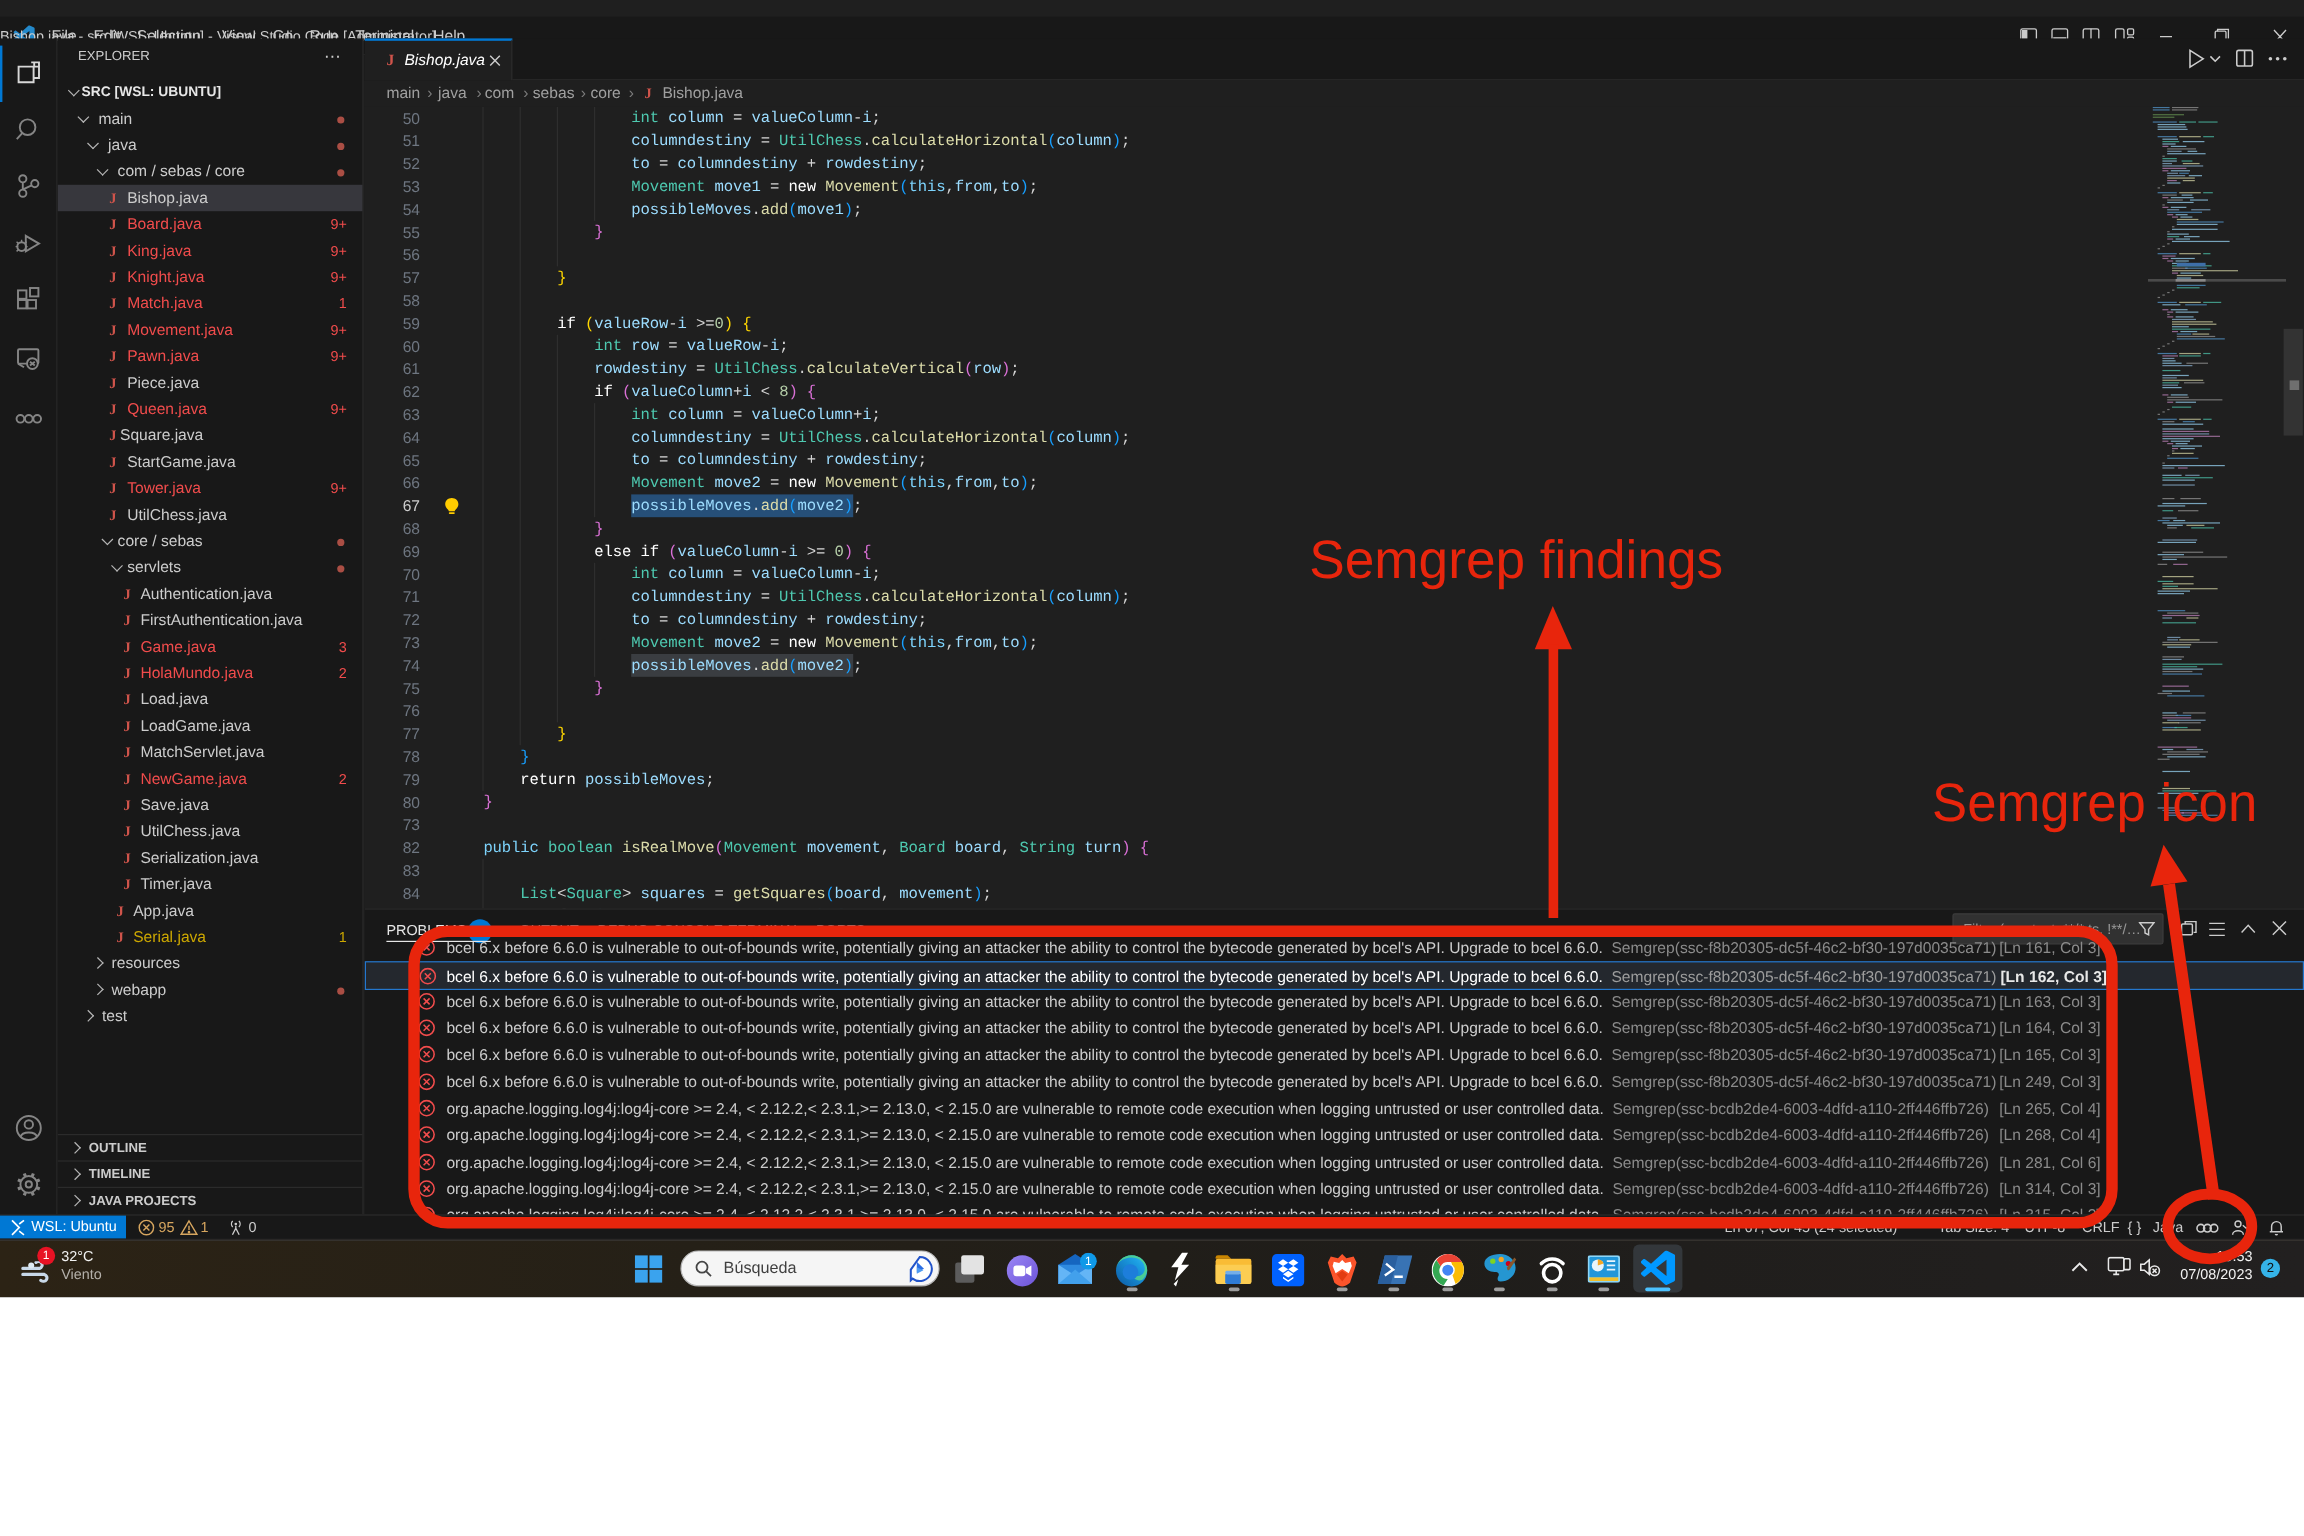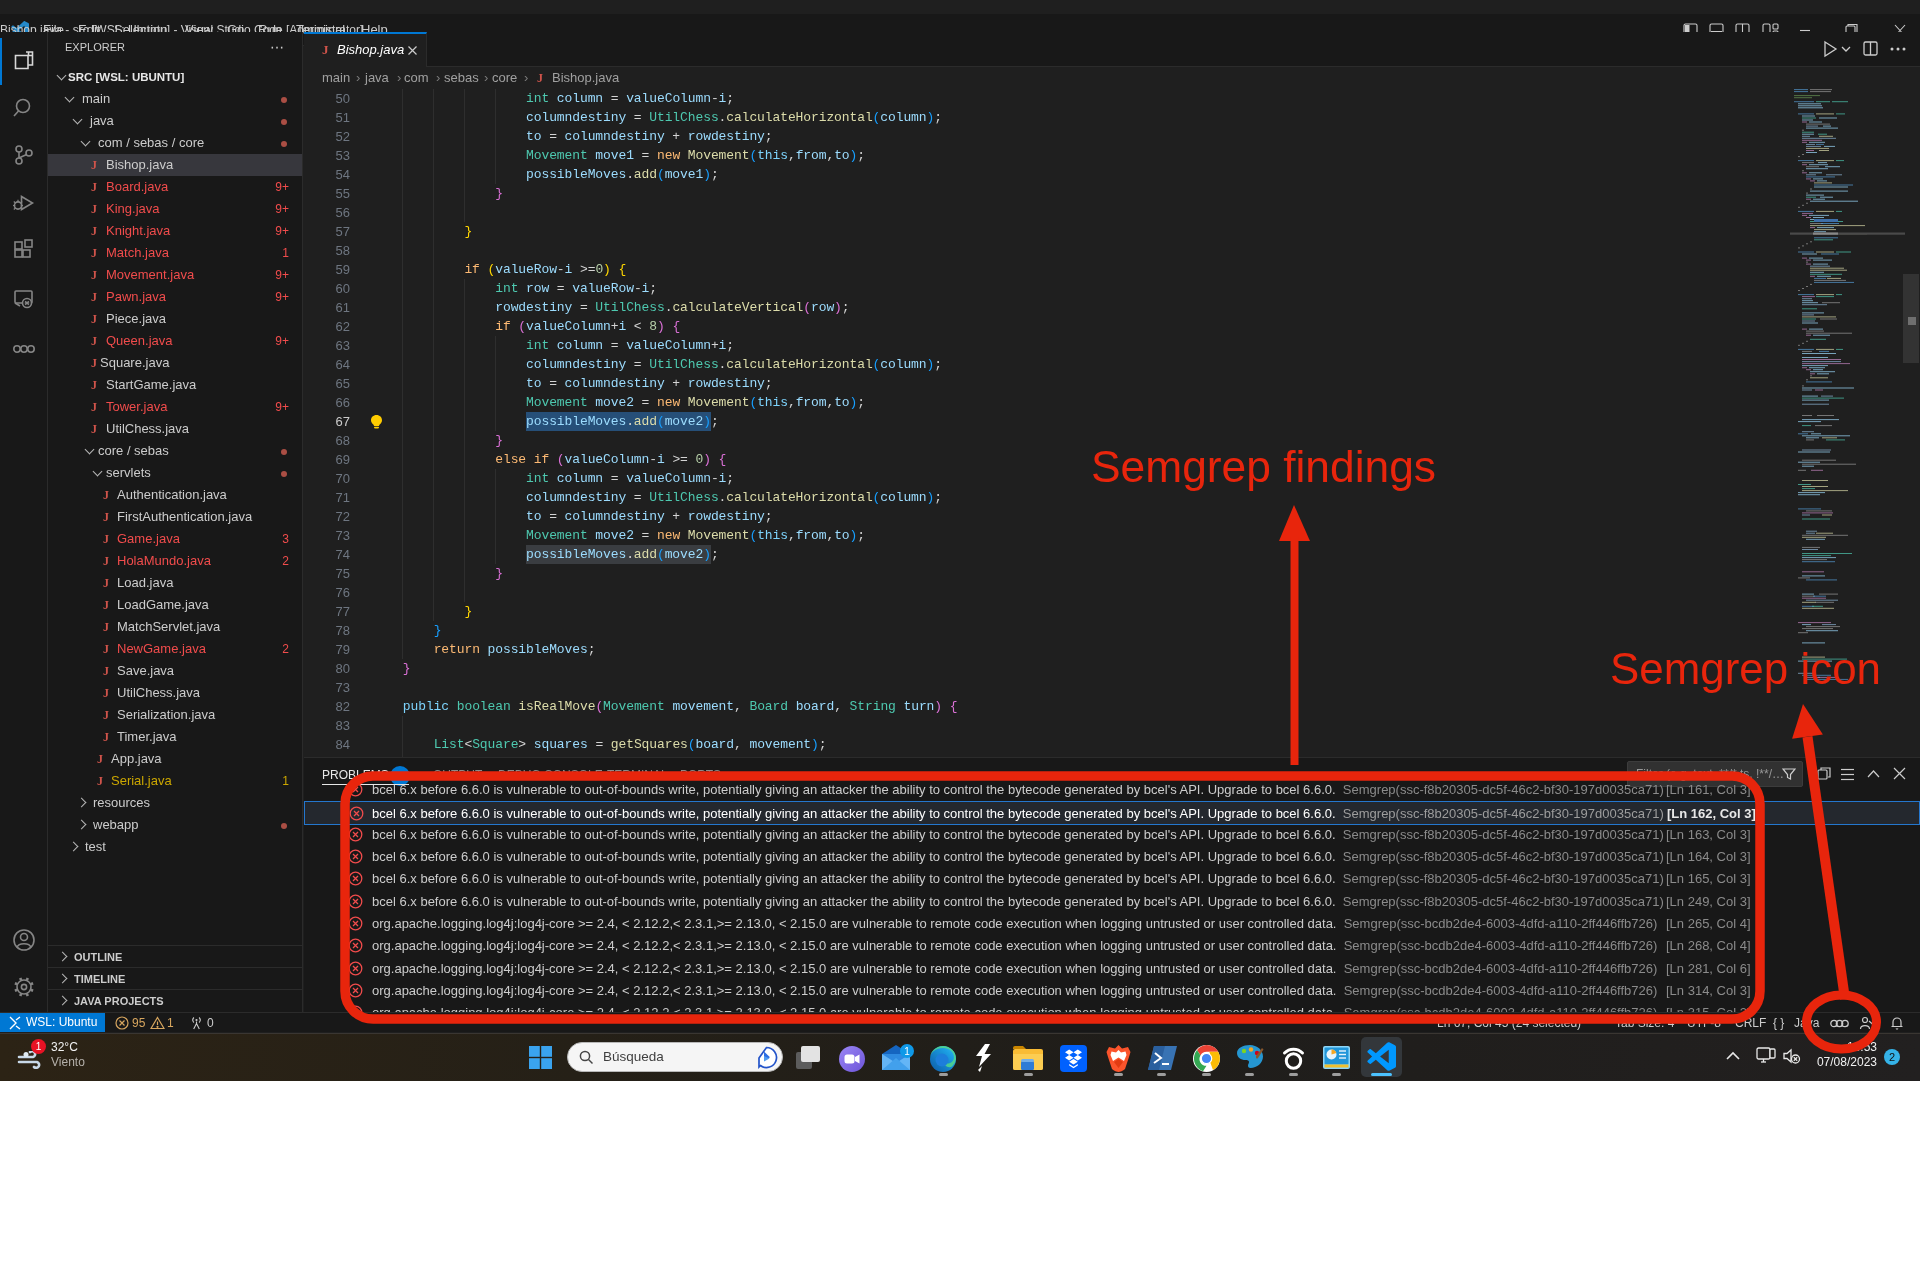--- a/index.html
+++ b/index.html
@@ -22,21 +22,21 @@
   .cd { position:absolute; top:6px; width:7px; height:7px; border-right:1.4px solid #b6b6b6; border-bottom:1.4px solid #b6b6b6; transform:rotate(45deg); }
   .cr { position:absolute; top:7px; width:7px; height:7px; border-right:1.4px solid #b6b6b6; border-bottom:1.4px solid #b6b6b6; transform:rotate(-45deg); }
   .sechdr { position:absolute; left:0; width:255px; height:22px; line-height:22px; border-top:1px solid #2b2b2b; color:#cccccc; font-size:11px; font-weight:700; }
   
   #tabbar { position:absolute; left:304px; top:32px; width:1616px; height:35px; background:#181818; }
   #tab1 { position:absolute; left:0px; top:0px; width:123px; height:35px; background:#1f1f1f; border-top:2px solid #0078d4; border-right:1px solid #2b2b2b; }
   #breadcrumb { position:absolute; left:304px; top:67px; width:1616px; height:22px; background:#1f1f1f; color:#a0a0a0; font-size:13px; line-height:22px; }
   #editor { position:absolute; left:304px; top:89px; width:1616px; height:668px; background:#1f1f1f; overflow:hidden; }
   .ln { position:absolute; left:0px; width:46px; text-align:right; height:19px; line-height:19px; color:#6e7681; font-family:Liberation Sans, sans-serif; font-size:13px; }
   .cl { position:absolute; left:68px; height:19px; line-height:19px; font-family:"Liberation Mono",monospace; font-size:13px; letter-spacing:-0.1px; white-space:pre; color:#d4d4d4; }
-  .kb { color:#7dd3fc; } .kc { color:#fdba74; } .ty { color:#4ec9b0; } .v { color:#9cdcfe; }
+  .kb { color:#7dd3fc; } .kc { color:#ffffff; } .ty { color:#4ec9b0; } .v { color:#9cdcfe; }
   .fn { color:#dcdcaa; } .n { color:#b5cea8; } .p1 { color:#ffd700; } .p2 { color:#da70d6; } .p3 { color:#179fff; }
   .guide { position:absolute; width:1px; background:#2e2e2e; }
   
   #panel { position:absolute; left:304px; top:757px; width:1616px; height:255px; background:#181818; border-top:1px solid #2b2b2b; }
   .ptab { position:absolute; top:0px; height:35px; line-height:35px; font-size:12px; color:#8b8b8b; }
   .prow { position:absolute; left:0px; width:1616px; height:22px; line-height:22px; font-size:13px; color:#cccccc; white-space:nowrap; overflow:hidden; }
   .psrc { color:#8b8b8b; }
   .ploc { position:absolute; left:1362px; color:#8b8b8b; }
   .bsep { position:absolute; color:#7c7c7c; }
   .perr { position:absolute; left:44px; top:3px; width:15px; height:15px; }

